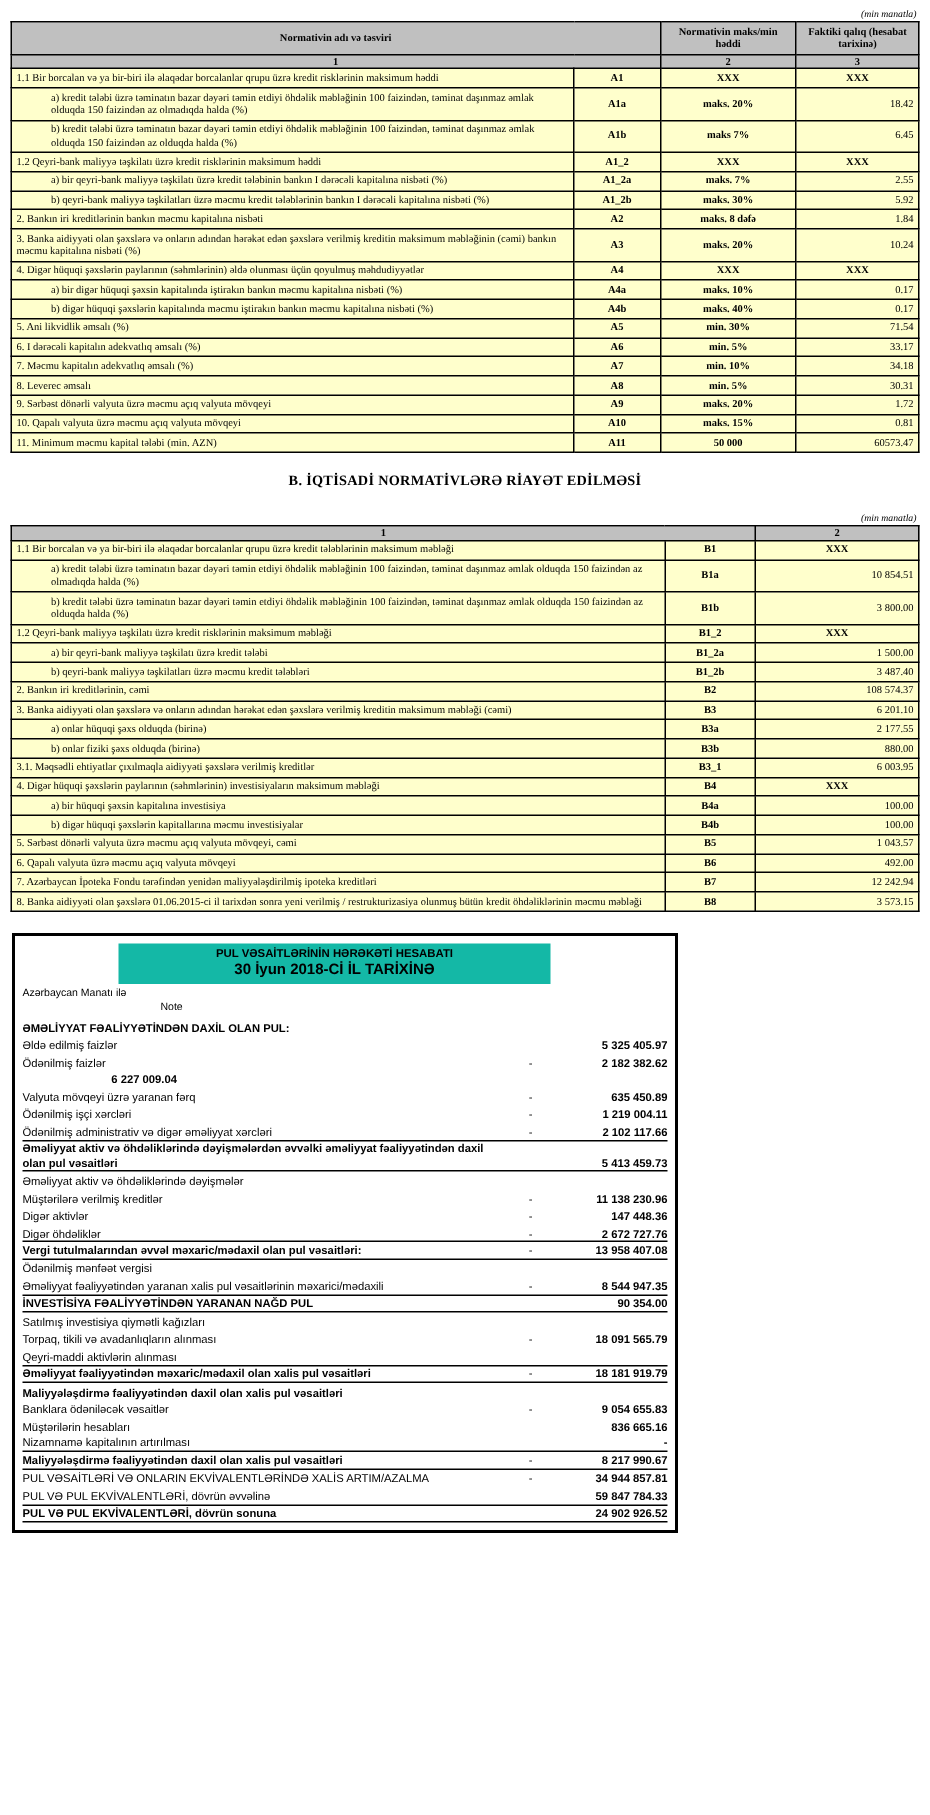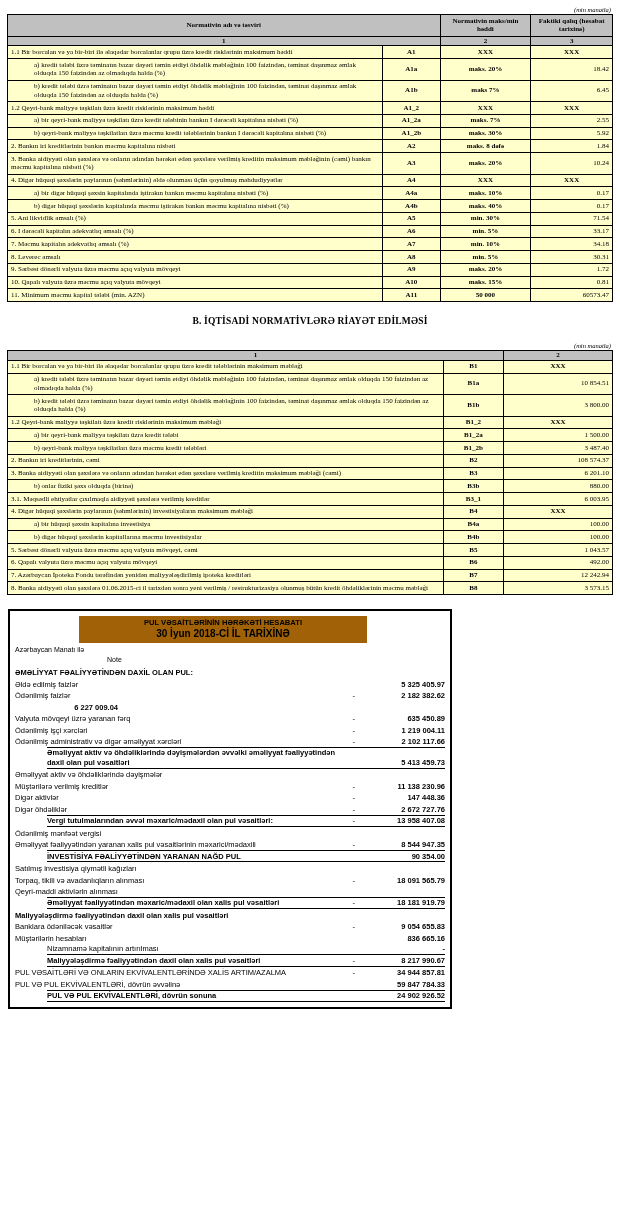--- a/index.html
+++ b/index.html
@@ -45,35 +45,35 @@
   
   .cashflow {
     width:444px; margin:14px 0 0 1px;
     border:2px solid #000;
     padding:3px 5px 5px;
     font-family:"Liberation Sans", sans-serif;
     font-size:7.5px; line-height:1.25;
   }
   .cf-band {
     margin:2px 0 3px 64px; width:288px;
-    background:#a16207; text-align:center; font-weight:bold;
+    background:#14b8a6; text-align:center; font-weight:bold;
     padding:2px 2px;
   }
   .cf-band .t1 { font-size:7.6px; }
   .cf-band .t2 { font-size:10px; margin-top:1px; }
   .cf-currency { font-size:7px; margin:3px 0 1px; }
   .cf-note { font-size:7px; padding-left:92px; margin:1px 0 2px; }
   .cf-rows { }
   .cf-row { display:flex; align-items:flex-end; min-height:11.5px; padding:.5px 0; }
   .cf-label { flex:1; padding-right:4px; }
   .cf-sign  { width:13px; text-align:right; }
   .cf-value { width:90px; text-align:right; font-weight:bold; white-space:nowrap; }
   .cf-row.bold .cf-label { font-weight:bold; }
   .cf-row.lt { border-top:1px solid #000; }
-  .cf-row.lb { border-bottom:1px solid #000;margin-left:32px; }
+  .cf-row.lb { border-bottom:1px solid #000; }
 </style>
 </head>
 <body>
 
 <div class="page">
 
 
   <div class="unit-note">(min manatla)</div>
 
   <table class="norm">
@@ -258,20 +258,25 @@
           <td class="name">2. Bankın iri kreditlərinin, cəmi</td>
           <td class="code">B2</td>
           <td class="actual">108 574.37</td>
         </tr>
         <tr>
           <td class="name">3. Banka aidiyyəti olan şəxslərə və onların adından hərəkət edən şəxslərə verilmiş kreditin maksimum məbləği (cəmi)</td>
           <td class="code">B3</td>
           <td class="actual">6 201.10</td>
         </tr>
         <tr>
+          <td class="name sub">a) onlar hüquqi şəxs olduqda (birinə)</td>
+          <td class="code">B3a</td>
+          <td class="actual">2 177.55</td>
+        </tr>
+        <tr>
           <td class="name sub">b) onlar fiziki şəxs olduqda (birinə)</td>
           <td class="code">B3b</td>
           <td class="actual">880.00</td>
         </tr>
         <tr>
           <td class="name">3.1. Məqsədli ehtiyatlar çıxılmaqla aidiyyəti şəxslərə verilmiş kreditlər</td>
           <td class="code">B3_1</td>
           <td class="actual">6 003.95</td>
         </tr>
         <tr>

